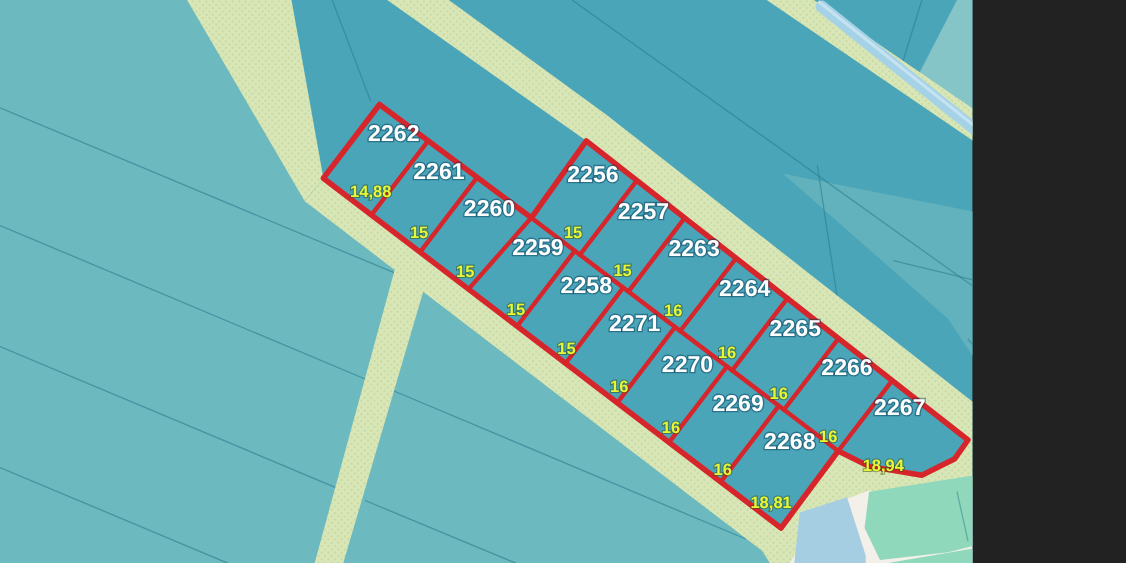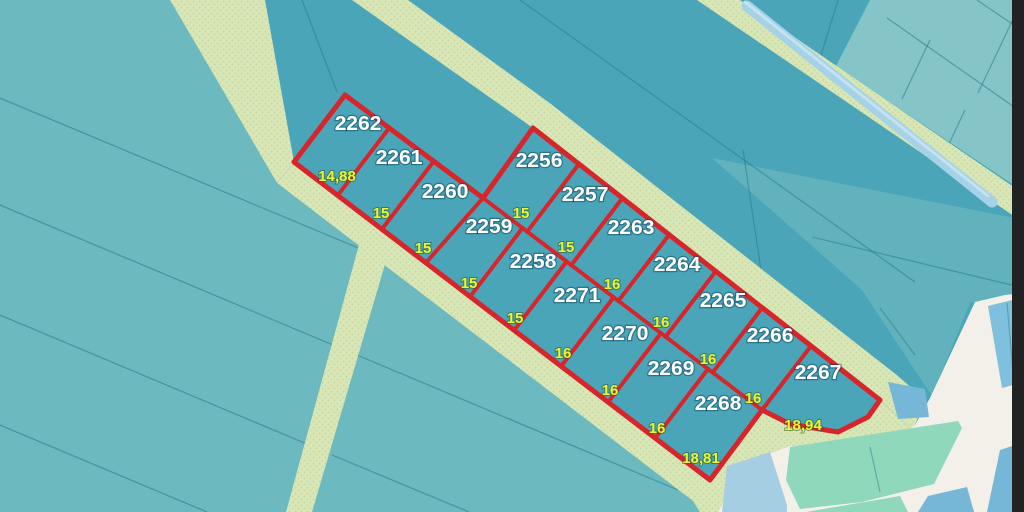--- a/index.html
+++ b/index.html
@@ -1,16 +1,16 @@
 <!DOCTYPE html>
 <html><head>
 <meta charset="utf-8">
 <style>
   html,body{margin:0;padding:0;background:#222;}
-  #stage{width:1012px;height:512px;position:relative;overflow:hidden;font-family:"Liberation Sans",sans-serif;}
+  #stage{width:884px;height:512px;position:relative;overflow:hidden;font-family:"Liberation Sans",sans-serif;}
   svg{display:block;}
   .bgline{fill:none;stroke:#1f7086;stroke-opacity:.5;stroke-width:1.2;}
   .bgline2{fill:none;stroke:#2a7a8c;stroke-opacity:.55;stroke-width:1.2;}
   .redline{fill:none;stroke-linejoin:round;stroke-linecap:round;}
   .pnum{font:bold 21px "Liberation Sans",sans-serif;fill:#ffffff;stroke:rgba(0,55,85,.45);stroke-width:2.5px;paint-order:stroke;text-anchor:middle;}
   .pwidth{font:bold 15px "Liberation Sans",sans-serif;fill:#e7f636;stroke:rgba(45,75,15,.5);stroke-width:2px;paint-order:stroke;text-anchor:middle;}
   .mintline{stroke:#3d8f8f;stroke-opacity:.6;stroke-width:1.2;}
 </style>
 </head>
 <body>

